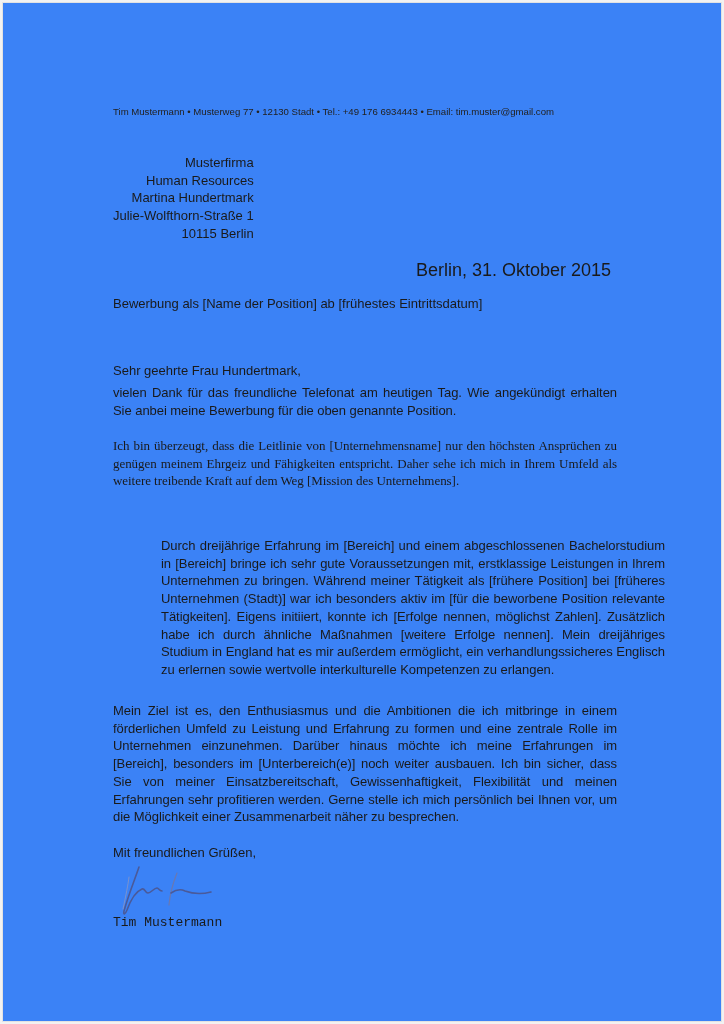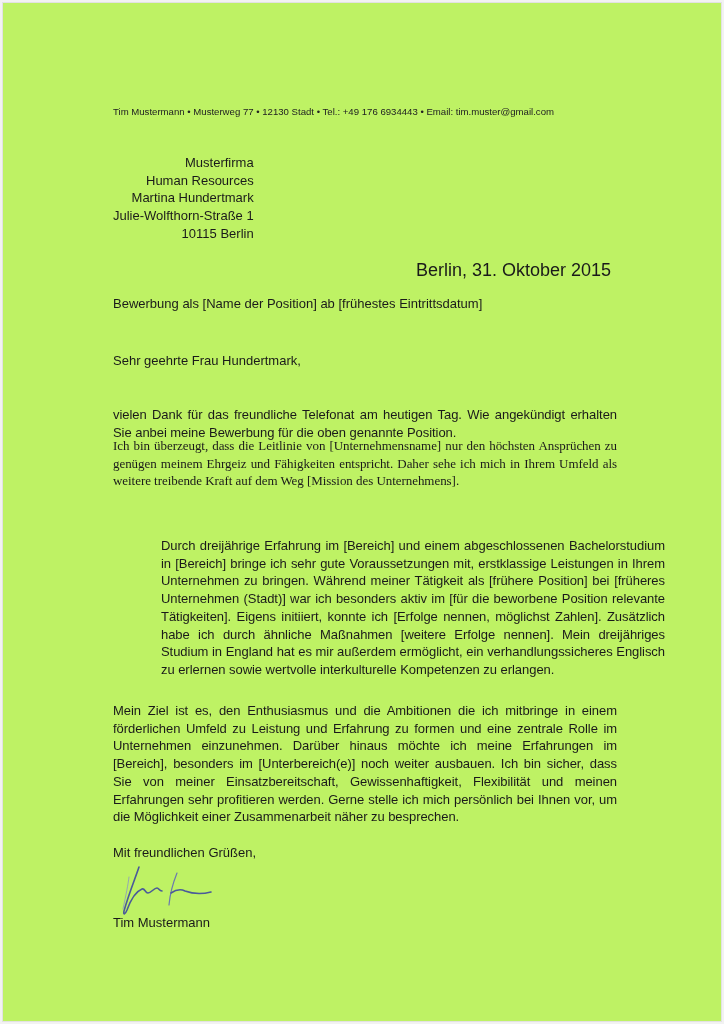--- a/index.html
+++ b/index.html
@@ -5,63 +5,63 @@
   html, body { margin: 0; padding: 0; }
   body {
     width: 724px; height: 1024px; position: relative; overflow: hidden;
     background: #f2f2f2;
     font-family: "Liberation Sans", sans-serif;
     color: #1a1a1a;
   }
   .page {
     position: absolute; left: 2px; top: 2px; right: 2px; bottom: 2px;
     border: 1px solid #e2e2e2;
-    background: #bef264;
+    background: #3b82f6;
   }
   .sender {
     position: absolute; left: 110px; top: 103px;
     font-size: 9.6px; color: #222; white-space: nowrap;
   }
   .recipient {
     position: absolute; left: 110px; top: 151px;
     font-size: 13px; line-height: 17.7px;
   }
   .recipient div { white-space: nowrap; text-align: right; }
   .date {
     position: absolute; right: 110px; top: 257px;
     font-size: 18px; white-space: nowrap;
   }
   .subject {
     position: absolute; left: 110px; top: 293px;
     font-size: 13px; font-weight: normal; white-space: nowrap;
   }
   .salutation {
-    position: absolute; left: 110px; top: 350px;
+    position: absolute; left: 110px; top: 360px;
     font-size: 13px; white-space: nowrap;
   }
   .para {
     position: absolute; left: 110px; width: 504px;
     font-size: 13px; line-height: 17.7px;
     text-align: justify; text-align-last: left;
     letter-spacing: -0.05px;
   }
-  .p1 { top: 403px; }
+  .p1 { top: 381px; }
   .p2 { top: 434px; font-family: Liberation Serif, serif; }
   .p3 { top: 534px; margin-left: 48px; }
   .p4 { top: 699px; }
   .closing {
     position: absolute; left: 110px; top: 842px;
     font-size: 13px; white-space: nowrap;
   }
   .signature {
     position: absolute; left: 112px; top: 852px; width: 110px; height: 70px;
   }
   .signer {
     position: absolute; left: 110px; top: 912px;
-    font-size: 13px; white-space: nowrap;
+    font-size: 13px; white-space: nowrap; font-family: Liberation Mono, monospace;
   }
 </style>
 </head>
 <body>
 
 <div class="page">
 
   <div class="sender">Tim Mustermann • Musterweg 77 • 12130 Stadt • Tel.: +49 176 6934443 • Email: tim.muster@gmail.com</div>
 
   <div class="recipient">

